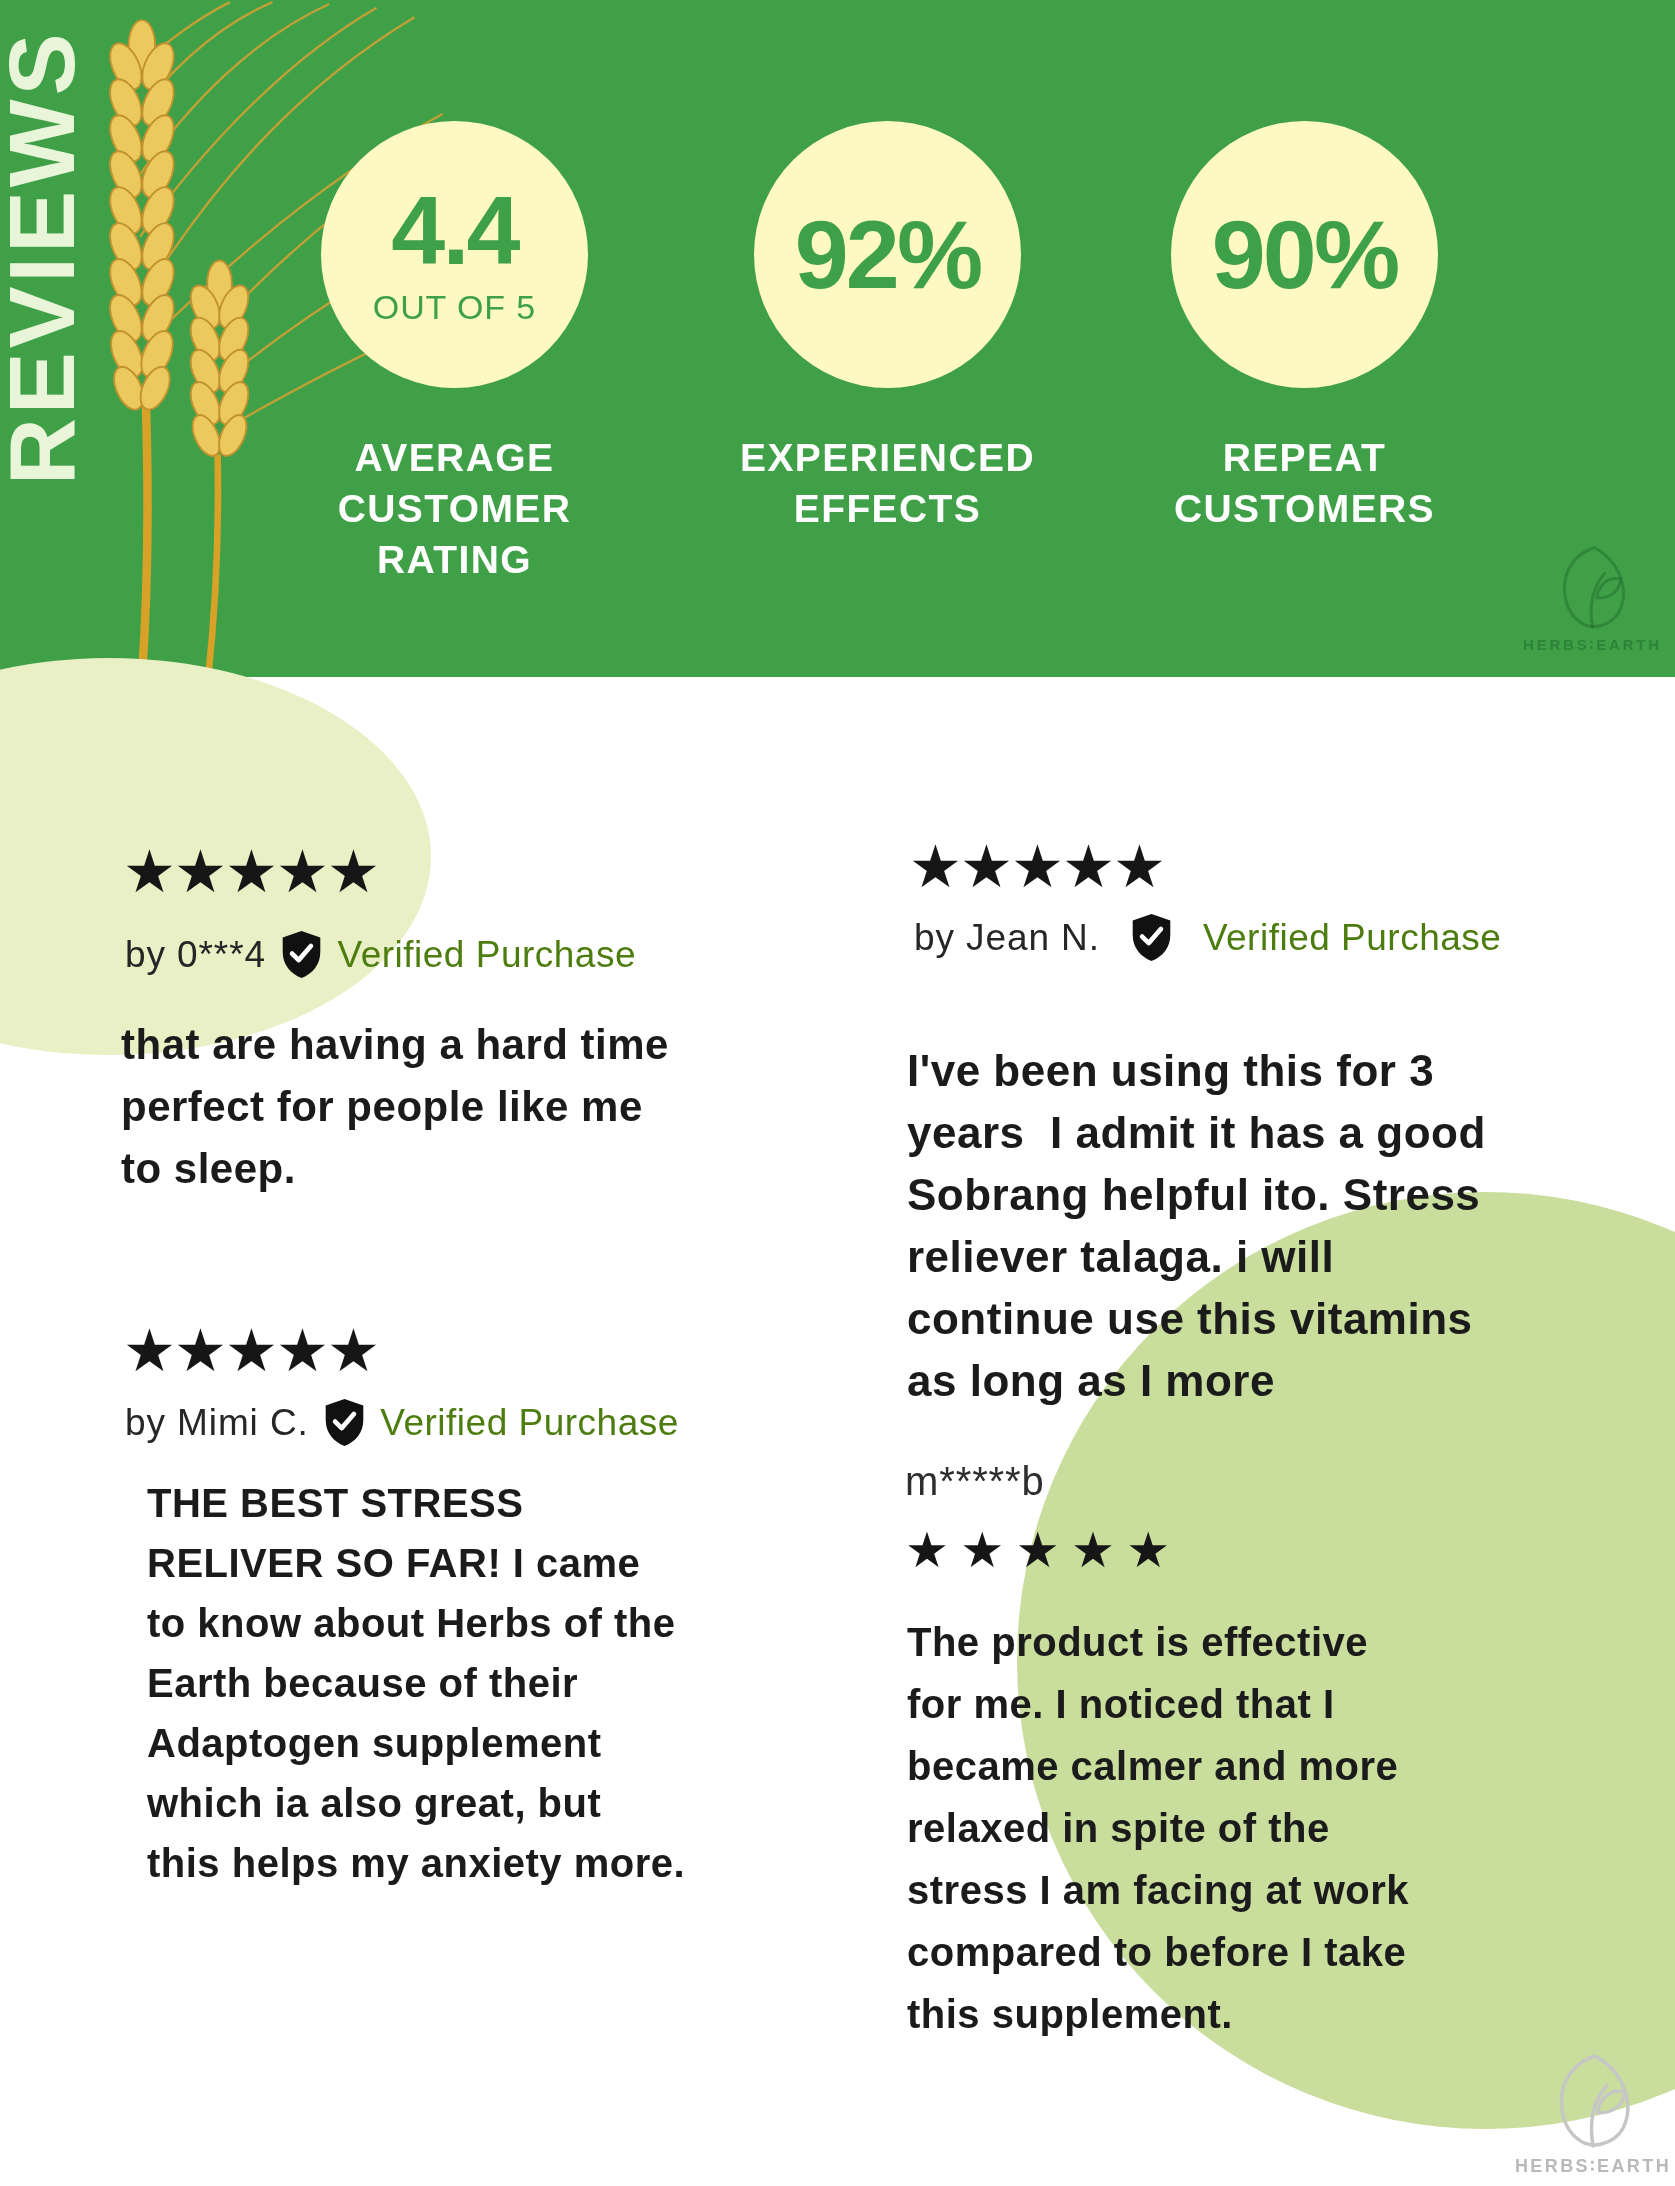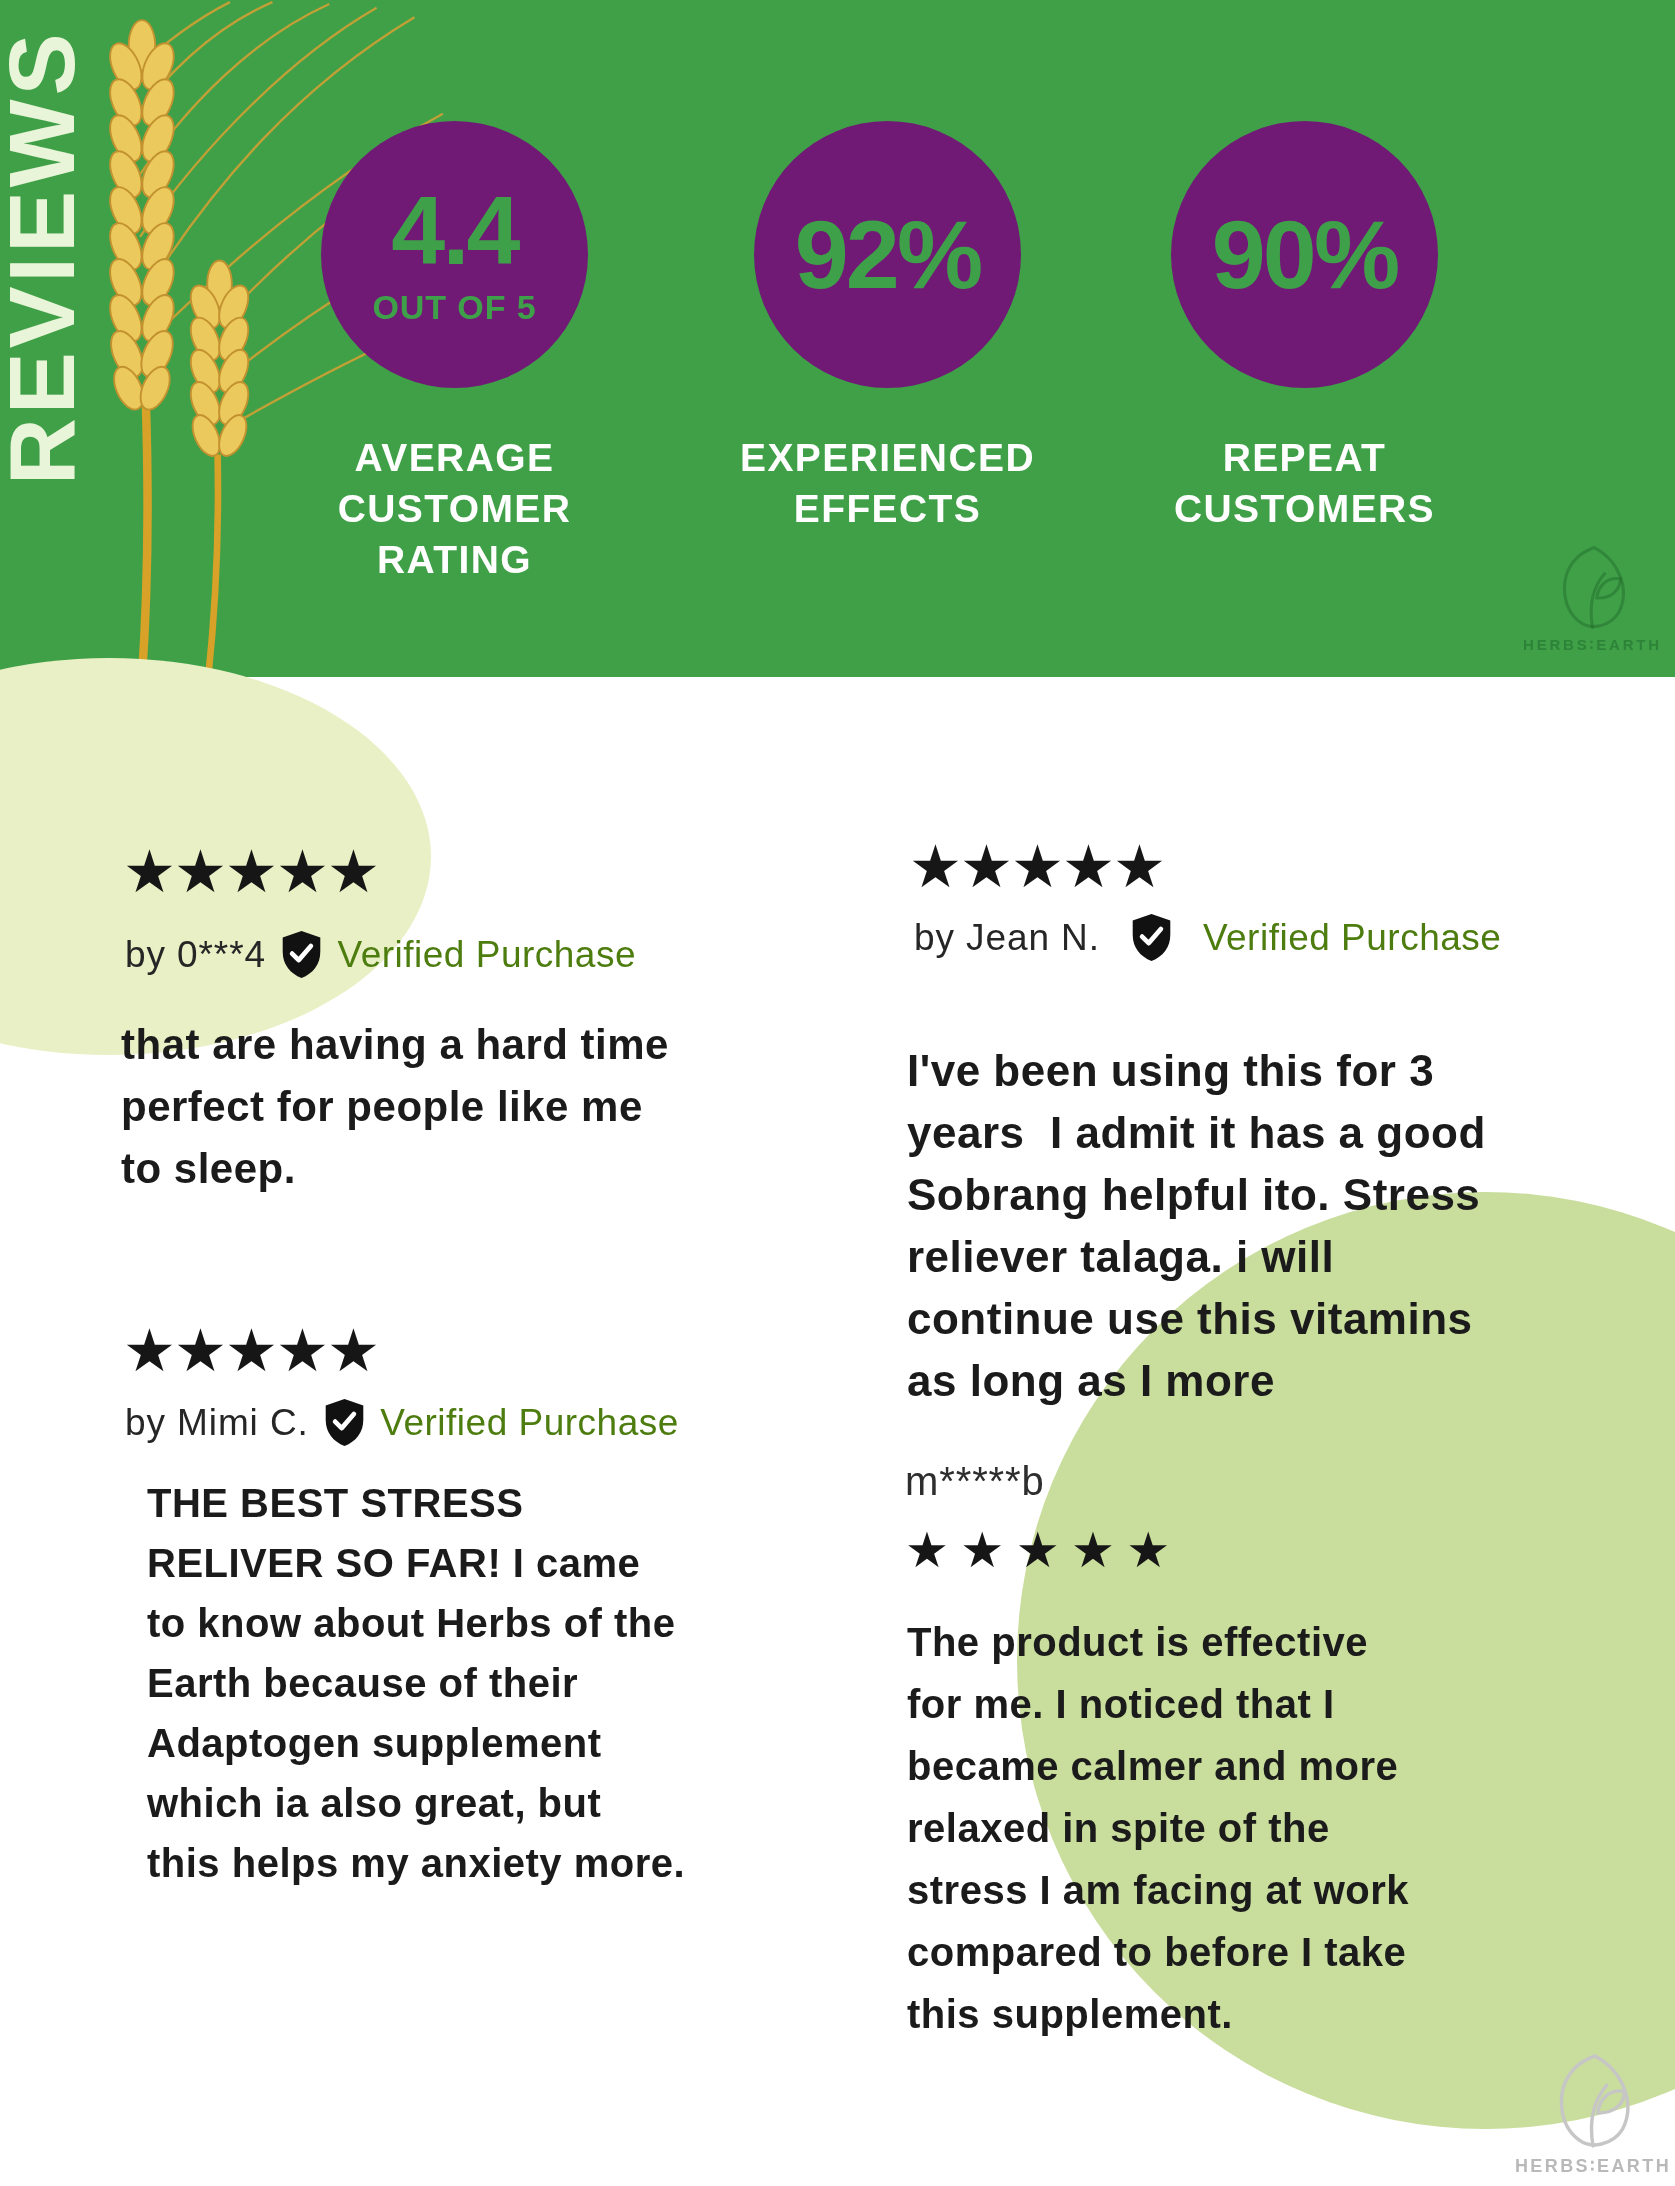--- a/index.html
+++ b/index.html
@@ -6,24 +6,24 @@
   .page{position:relative;width:1675px;height:2186px;background:#ffffff;overflow:hidden;
         font-family:"Liberation Sans",sans-serif;}
 
   
   .header{position:absolute;left:0;top:0;width:1675px;height:677px;background:#3FA048;}
   .vtitle{position:absolute;left:-223px;top:211px;width:530px;height:93px;line-height:93px;
           transform:rotate(-90deg);text-align:center;font-size:93px;font-weight:700;
           letter-spacing:3.8px;color:#E9F5D8;white-space:nowrap;}
   .wheat{position:absolute;left:17px;top:0;}
 
-  .stat{position:absolute;top:121px;width:267px;height:267px;border-radius:50%;background:#701a75;
+  .stat{position:absolute;top:121px;width:267px;height:267px;border-radius:50%;background:#fef9c3;
         display:flex;flex-direction:column;align-items:center;justify-content:center;color:#3FA04A;text-align:right;}
   .stat .value{font-weight:700;font-size:97px;line-height:95px;letter-spacing:-2.8px;}
-  .stat .sub{font-weight:700;font-size:34px;letter-spacing:0.9px;margin-top:10px;}
+  .stat .sub{font-weight:400;font-size:34px;letter-spacing:0.9px;margin-top:10px;}
   #stat1{left:321px;} #stat2{left:754px;} #stat3{left:1171px;}
 
   .stat-label{position:absolute;top:432px;width:379px;text-align:center;color:#ffffff;
               font-weight:700;font-size:39px;line-height:51px;letter-spacing:1.4px;}
   #label1{left:265px;} #label2{left:698px;} #label3{left:1115px;}
 
   .watermark{position:absolute;left:1512px;top:544px;width:161px;text-align:center;}
   .watermark svg{display:inline-block;}
   .wm-text{margin-top:1.9px;font-size:15px;letter-spacing:2.8px;color:rgba(25,95,35,0.45);font-weight:700;}
 

